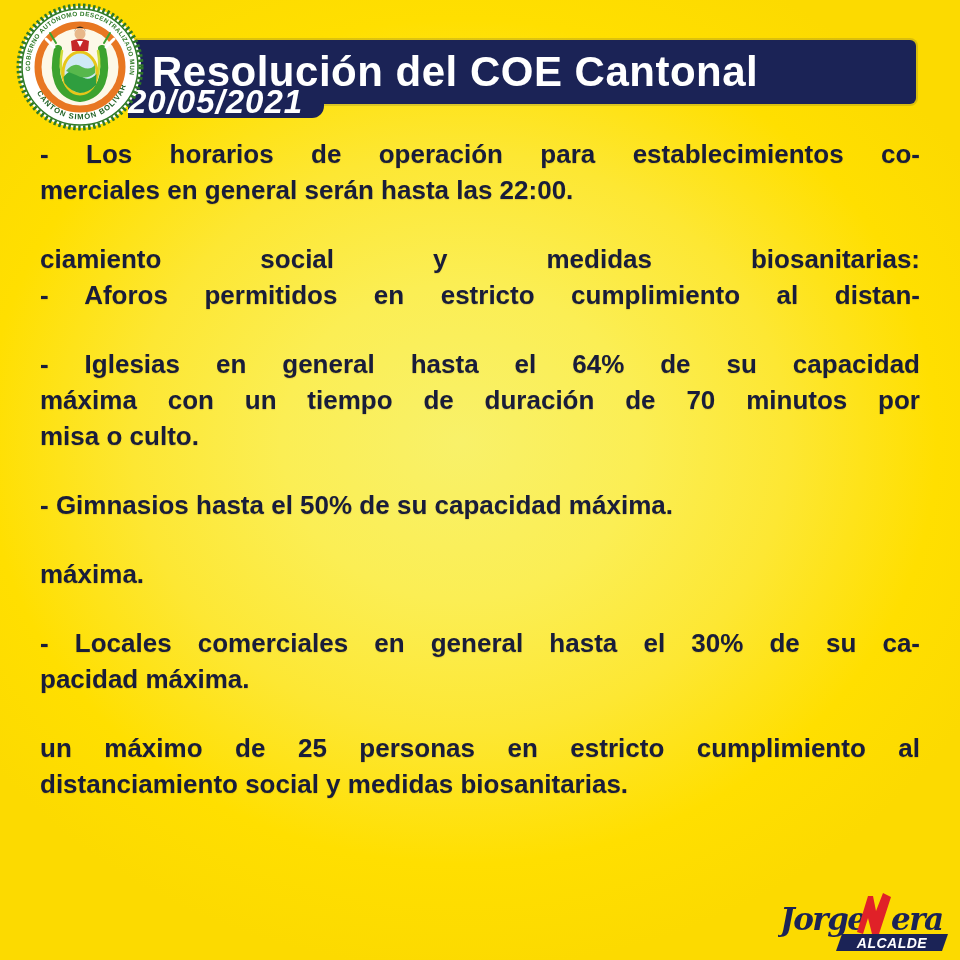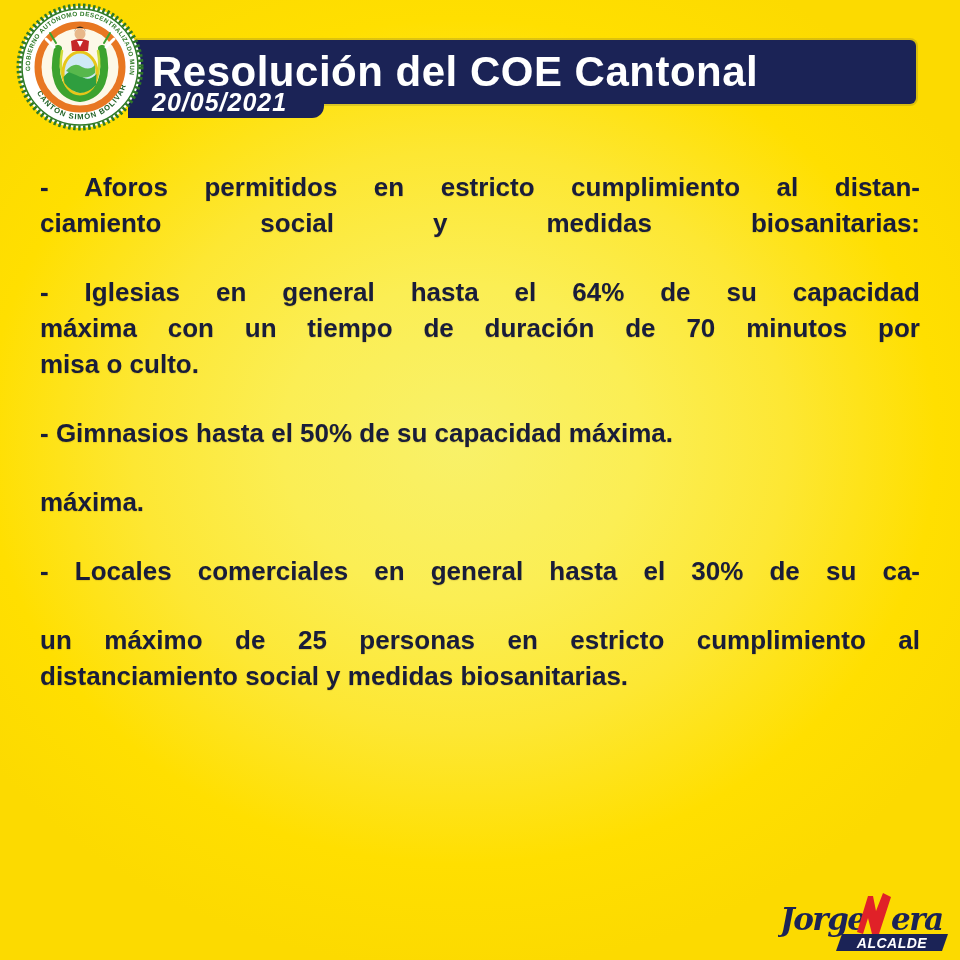--- a/index.html
+++ b/index.html
@@ -22,22 +22,22 @@
   .banner-title{
     color:#ffffff;font-weight:700;font-size:42px;line-height:48px;
     padding-left:24px;letter-spacing:0.5px;white-space:nowrap;
   }
   .banner-date-band{
     position:absolute;left:128px;top:86px;width:196px;height:32px;
     background:#1b2356;border-radius:0 0 12px 0;
     display:flex;align-items:center;
   }
   .banner-date{
-    color:#ffffff;font-weight:700;font-size:25px;line-height:32px;
-    padding-left:24px;letter-spacing:1px;font-style:italic;white-space:nowrap;
+    color:#ffffff;font-weight:700;font-size:33px;line-height:32px;
+    letter-spacing:1px;font-style:italic;white-space:nowrap;
   }
   .seal{position:absolute;left:16px;top:3px;width:128px;height:128px;}
   
   .body-text{
     position:absolute;left:40px;top:136px;width:880px;
     color:#191d3a;font-weight:700;font-size:26px;line-height:36px;
   }
   .para{margin:0 0 33px 0;}
   .ln{text-align:justify;text-align-last:left;text-shadow:0 1px 1px rgba(120,90,0,0.18);}
   .ln.j{text-align-last:justify;}
@@ -88,38 +88,41 @@
 
       <circle cx="64" cy="31" r="5.5" fill="#e8b88a"></circle>
       <path d="M 58.5 29 A 5.5 5.5 0 0 1 69.5 29 L 68 25 L 60 25 Z" fill="#3a2a1c"></path>
       <path d="M 55 38 Q 64 34 73 38 L 72 48 L 56 48 Z" fill="#c62828"></path>
       <path d="M 61 38 L 64 44 L 67 38 Z" fill="#ffffff"></path>
     </g>
   </svg>
 
   <div class="body-text">
     <div class="para">
+      <div class="ln j">- Los horarios de operación para establecimientos co-</div>
+      <div class="ln">merciales en general serán hasta las 22:00.</div>
     </div>
     <div class="para">
+      <div class="ln j">ciamiento social y medidas biosanitarias:</div>
       <div class="ln j">- Aforos permitidos en estricto cumplimiento al distan-</div>
-      <div class="ln j">ciamiento social y medidas biosanitarias:</div>
     </div>
     <div class="para">
       <div class="ln j">- Iglesias en general hasta el 64% de su capacidad</div>
       <div class="ln j">máxima con un tiempo de duración de 70 minutos por</div>
       <div class="ln">misa o culto.</div>
     </div>
     <div class="para">
       <div class="ln">- Gimnasios hasta el 50% de su capacidad máxima.</div>
     </div>
     <div class="para">
       <div class="ln">máxima.</div>
     </div>
     <div class="para">
       <div class="ln j">- Locales comerciales en general hasta el 30% de su ca-</div>
+      <div class="ln">pacidad máxima.</div>
     </div>
     <div class="para">
       <div class="ln j">un máximo de 25 personas en estricto cumplimiento al</div>
       <div class="ln">distanciamiento social y medidas biosanitarias.</div>
     </div>
   </div>
 
   <svg class="signature" viewBox="0 0 172 64">
     <text x="2" y="42" font-size="31" font-weight="bold" font-style="italic" font-family="DejaVu Serif, serif" fill="#1b2356" letter-spacing="-1.5">Jorge</text>
     <path d="M 79 44 L 90 8 L 95 8 L 98 23 L 105 5 L 113 9 L 101 46 L 94 46 L 90 30 L 85 46 Z" fill="#e02128"></path>

